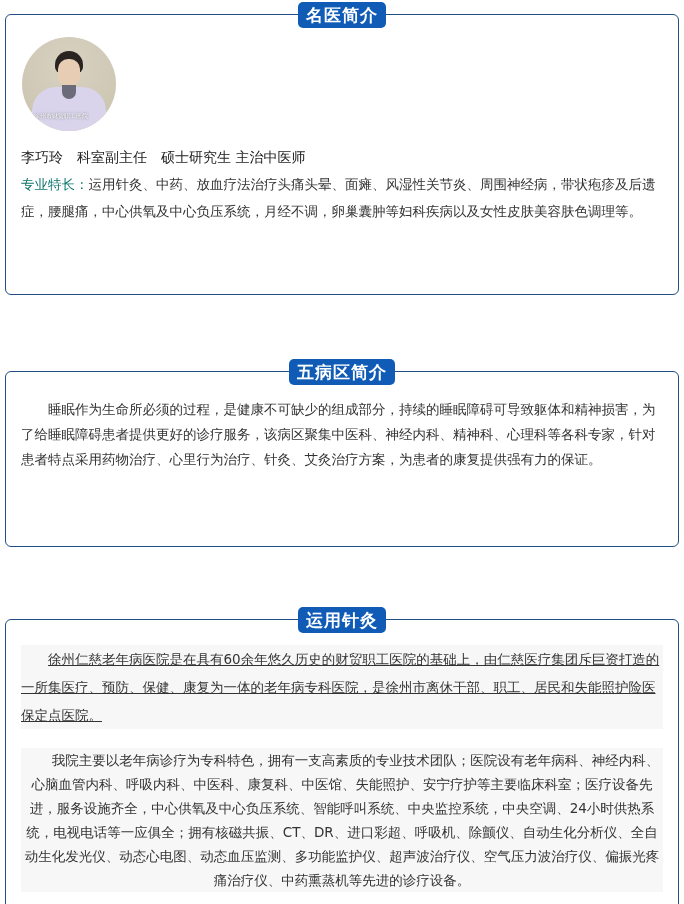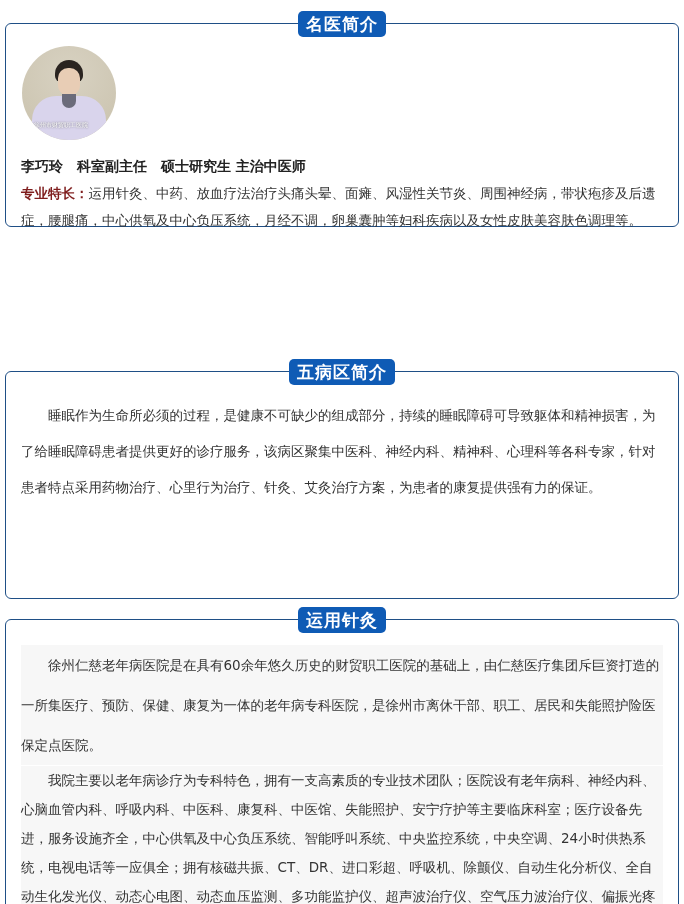--- a/index.html
+++ b/index.html
@@ -85,62 +85,62 @@
     }
     .avatar .watermark {
       position: absolute;
       left: 12px; bottom: 10px;
       font-size: 6px;
       color: #ffffff;
       white-space: nowrap;
       text-shadow: 0 0 2px #555;
     }
     .doctor-name-line {
-      font-weight: bold;
+      font-weight: normal;
       color: #222;
       font-size: 14px;
     }
     .label-bold {
-      font-weight: bold;
-      color: #7f1d1d;
+      font-weight: normal;
+      color: #0f766e;
       text-align: right;
     }
     .indent {
       text-indent: 2em;
     }
     .shade {
       background: #f7f7f7;
     }
   </style>
 </head>
 <body>
 
-<div class="section" style="top:23px; height:204px;">
+<div class="section" style="top:14px; height:281px;">
   <div class="badge">名医简介</div>
   <div class="avatar">
     <div class="hair"></div>
     <div class="face"></div>
     <div class="coat"></div>
     <div class="collar"></div>
     <div class="watermark">徐州市财贸职工医院</div>
   </div>
   <div class="content" style="position:absolute; top:129px; left:0; right:0;">
     <div class="doctor-name-line">李巧玲　科室副主任　硕士研究生 主治中医师</div>
     <div>
       <span class="label-bold">专业特长：</span><span>运用针灸、中药、放血疗法治疗头痛头晕、面瘫、风湿性关节炎、周围神经病，带状疱疹及后遗症，腰腿痛，中心供氧及中心负压系统，月经不调，卵巢囊肿等妇科疾病以及女性皮肤美容肤色调理等。</span>
     </div>
   </div>
 </div>
 
-<div class="section" style="top:371px; height:228px;">
+<div class="section" style="top:371px; height:176px;">
   <div class="badge">五病区简介</div>
   <div class="content" style="padding-top:25px;">
-    <div class="indent" style="line-height:36px;">睡眠作为生命所必须的过程，是健康不可缺少的组成部分，持续的睡眠障碍可导致躯体和精神损害，为了给睡眠障碍患者提供更好的诊疗服务，该病区聚集中医科、神经内科、精神科、心理科等各科专家，针对患者特点采用药物治疗、心里行为治疗、针灸、艾灸治疗方案，为患者的康复提供强有力的保证。</div>
+    <div class="indent" style="line-height:25px;">睡眠作为生命所必须的过程，是健康不可缺少的组成部分，持续的睡眠障碍可导致躯体和精神损害，为了给睡眠障碍患者提供更好的诊疗服务，该病区聚集中医科、神经内科、精神科、心理科等各科专家，针对患者特点采用药物治疗、心里行为治疗、针灸、艾灸治疗方案，为患者的康复提供强有力的保证。</div>
   </div>
 </div>
 
 <div class="section" style="top:619px; height:300px;">
   <div class="badge">运用针灸</div>
   <div class="content" style="padding-top:25px;">
-    <div class="indent shade" style="line-height:40px;">徐州仁慈老年病医院是在具有60余年悠久历史的财贸职工医院的基础上，由仁慈医疗集团斥巨资打造的一所集医疗、预防、保健、康复为一体的老年病专科医院，是徐州市离休干部、职工、居民和失能照护险医保定点医院。</div>
-    <div class="indent shade" style="line-height:29px; margin-top:1px;">我院主要以老年病诊疗为专科特色，拥有一支高素质的专业技术团队；医院设有老年病科、神经内科、心脑血管内科、呼吸内科、中医科、康复科、中医馆、失能照护、安宁疗护等主要临床科室；医疗设备先进，服务设施齐全，中心供氧及中心负压系统、智能呼叫系统、中央监控系统，中央空调、24小时供热系统，电视电话等一应俱全；拥有核磁共振、CT、DR、进口彩超、呼吸机、除颤仪、自动生化分析仪、全自动生化发光仪、动态心电图、动态血压监测、多功能监护仪、超声波治疗仪、空气压力波治疗仪、偏振光疼痛治疗仪、中药熏蒸机等先进的诊疗设备。</div>
+    <div class="indent shade" style="line-height:28px;text-decoration:underline;">徐州仁慈老年病医院是在具有60余年悠久历史的财贸职工医院的基础上，由仁慈医疗集团斥巨资打造的一所集医疗、预防、保健、康复为一体的老年病专科医院，是徐州市离休干部、职工、居民和失能照护险医保定点医院。</div>
+    <div class="indent shade" style="line-height:24px; margin-top:19px;text-align:center;">我院主要以老年病诊疗为专科特色，拥有一支高素质的专业技术团队；医院设有老年病科、神经内科、心脑血管内科、呼吸内科、中医科、康复科、中医馆、失能照护、安宁疗护等主要临床科室；医疗设备先进，服务设施齐全，中心供氧及中心负压系统、智能呼叫系统、中央监控系统，中央空调、24小时供热系统，电视电话等一应俱全；拥有核磁共振、CT、DR、进口彩超、呼吸机、除颤仪、自动生化分析仪、全自动生化发光仪、动态心电图、动态血压监测、多功能监护仪、超声波治疗仪、空气压力波治疗仪、偏振光疼痛治疗仪、中药熏蒸机等先进的诊疗设备。</div>
   </div>
 </div>
 
 </body></html>

